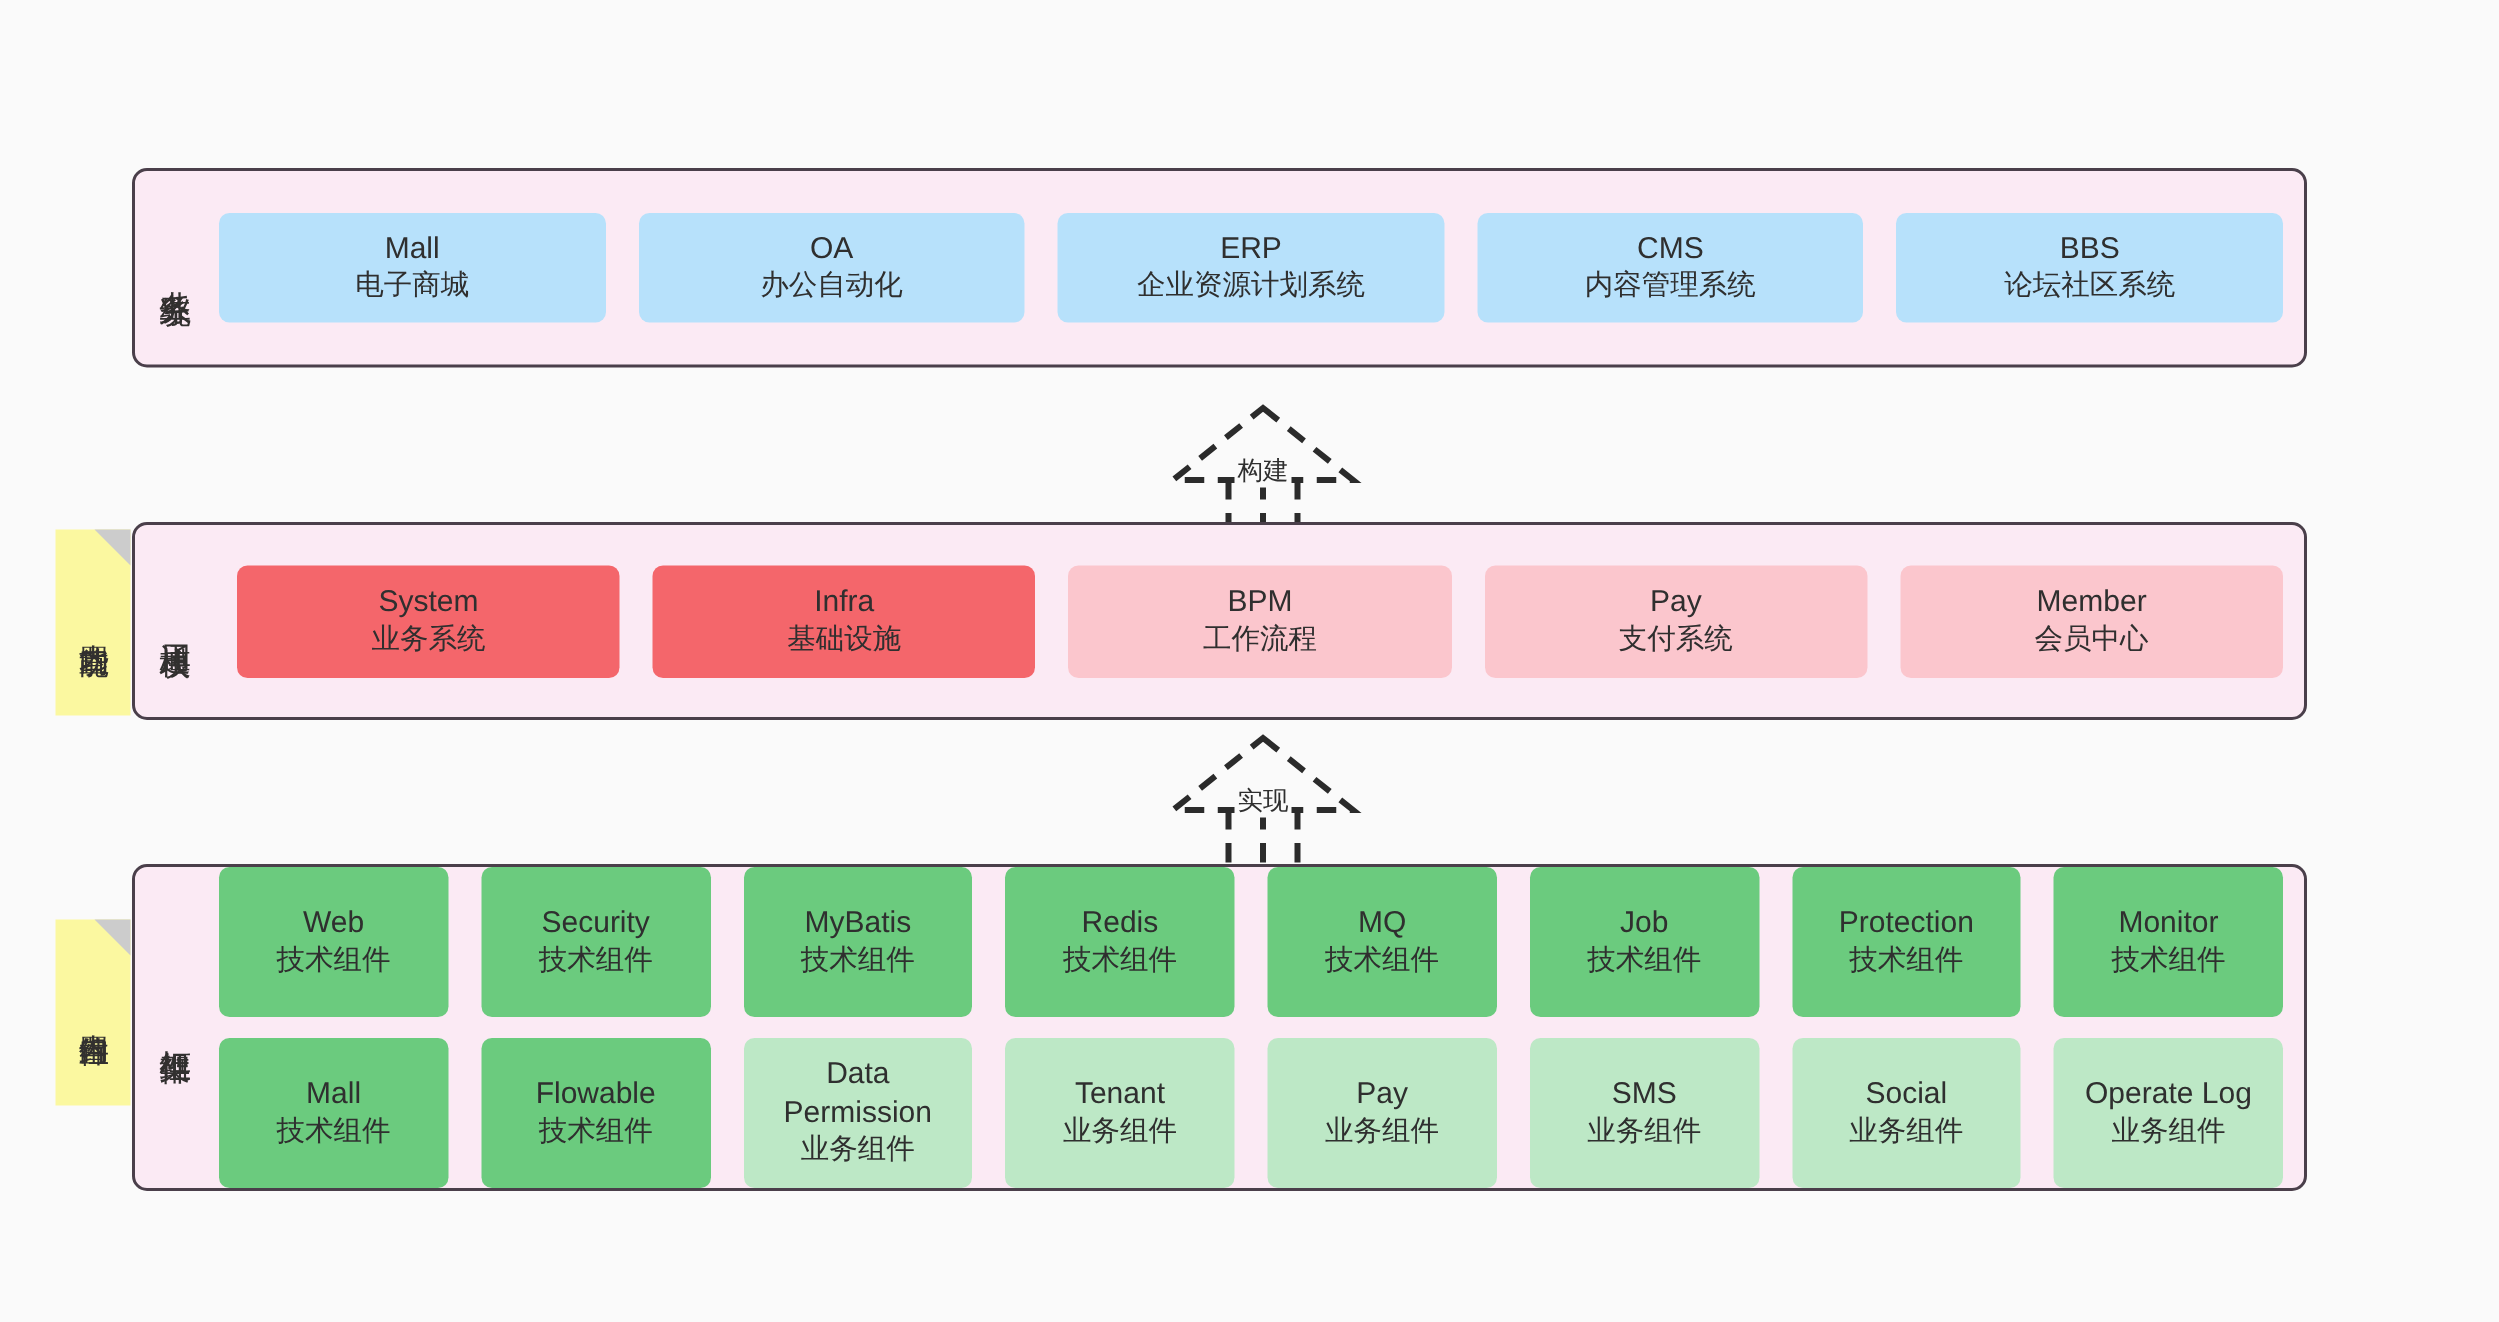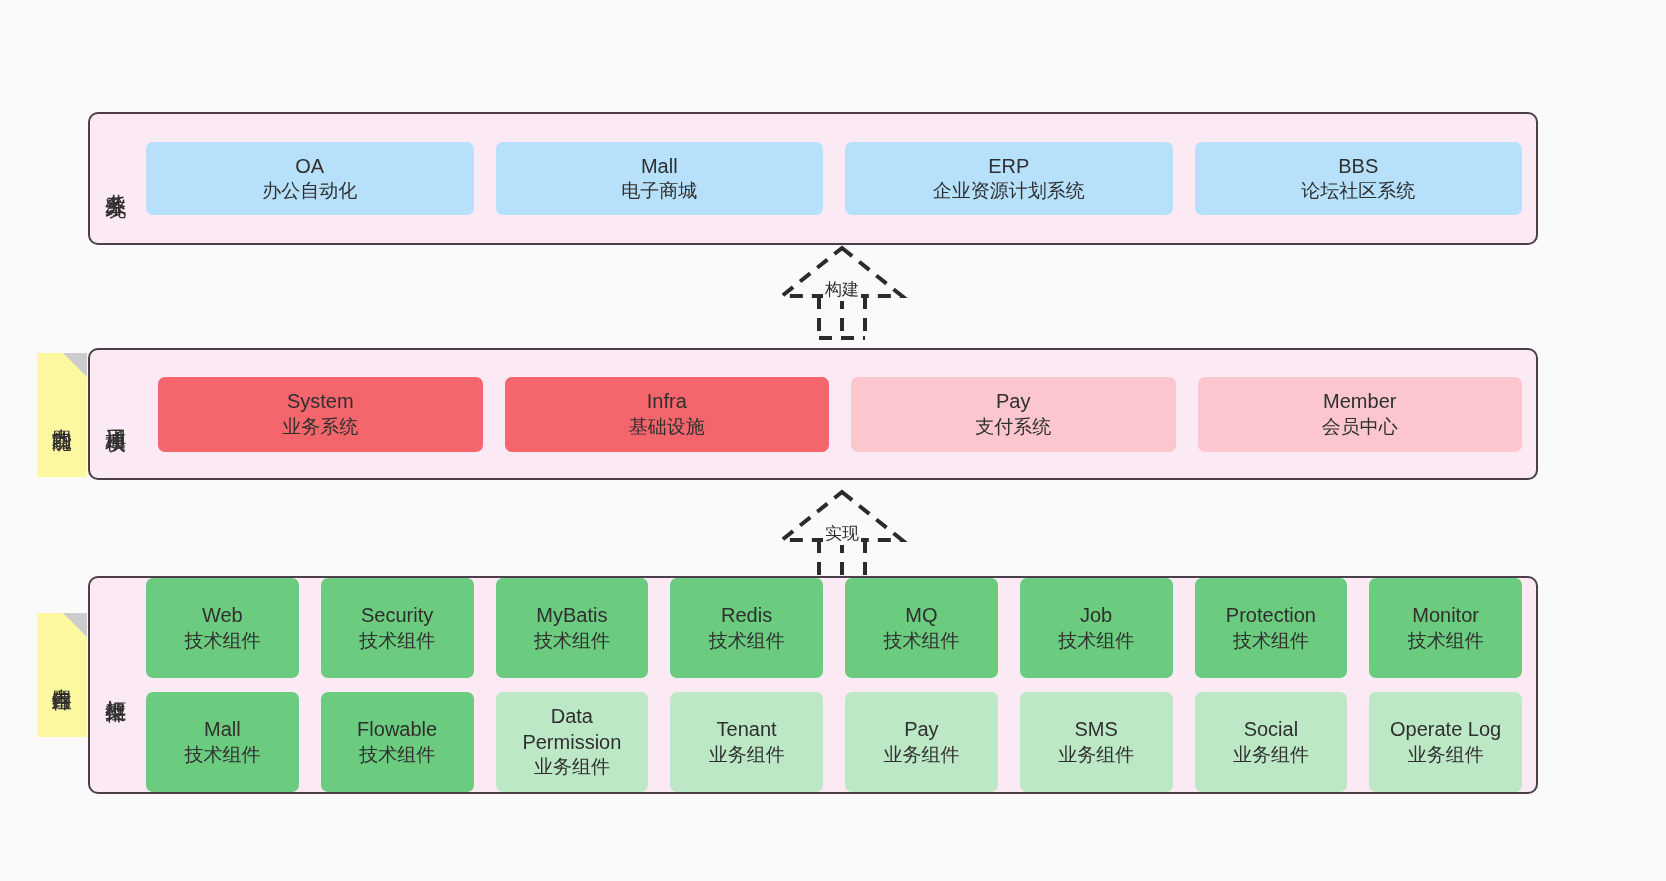--- a/index.html
+++ b/index.html
@@ -147,43 +147,47 @@
     left: 50%;
     transform: translateX(-50%);
     top: 34px;
     font-size: 17px;
     color: #2f2f2f;
     background: #fafafa;
     padding: 0 2px;
     white-space: nowrap;
     user-select: none;
   }
-  #arrow-build   { left: 762px; top: 244px; }
+  #arrow-build   { left: 762px; top: 268px; }
   #arrow-realize { left: 762px; top: 488px; }
 </style>
 </head>
 <body>
 
 <div class="canvas">
 
   <div class="layer" id="layer-business">
     <div class="layer-title">业务系统</div>
     <div class="layer-body">
       <div class="row">
         <div class="card c-blue">
+          <span class="t">Mall</span>
+          <span class="s">电子商城</span>
+        </div>
+        <div class="card c-blue">
           <span class="t">OA</span>
           <span class="s">办公自动化</span>
         </div>
         <div class="card c-blue">
-          <span class="t">Mall</span>
-          <span class="s">电子商城</span>
-        </div>
-        <div class="card c-blue">
           <span class="t">ERP</span>
           <span class="s">企业资源计划系统</span>
+        </div>
+        <div class="card c-blue">
+          <span class="t">CMS</span>
+          <span class="s">内容管理系统</span>
         </div>
         <div class="card c-blue">
           <span class="t">BBS</span>
           <span class="s">论坛社区系统</span>
         </div>
       </div>
     </div>
   </div>
 
   <div class="uml-arrow" id="arrow-build">
@@ -204,20 +208,24 @@
       <div class="row">
         <div class="card c-red">
           <span class="t">System</span>
           <span class="s">业务系统</span>
         </div>
         <div class="card c-red">
           <span class="t">Infra</span>
           <span class="s">基础设施</span>
         </div>
         <div class="card c-pink">
+          <span class="t">BPM</span>
+          <span class="s">工作流程</span>
+        </div>
+        <div class="card c-pink">
           <span class="t">Pay</span>
           <span class="s">支付系统</span>
         </div>
         <div class="card c-pink">
           <span class="t">Member</span>
           <span class="s">会员中心</span>
         </div>
       </div>
     </div>
   </div>

